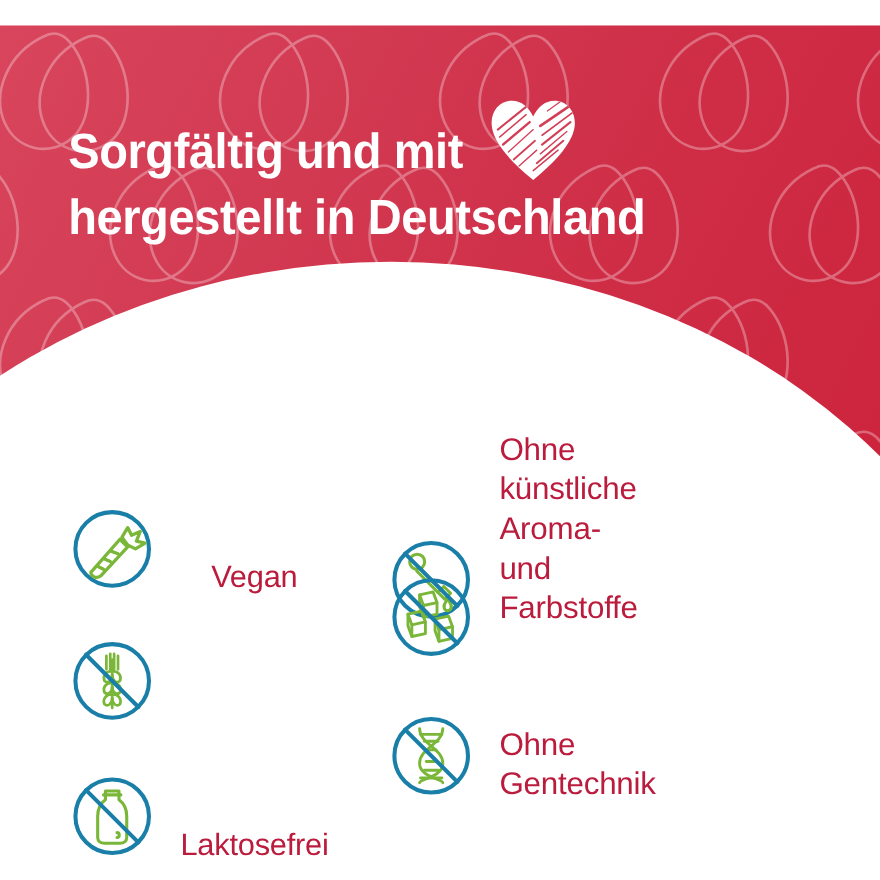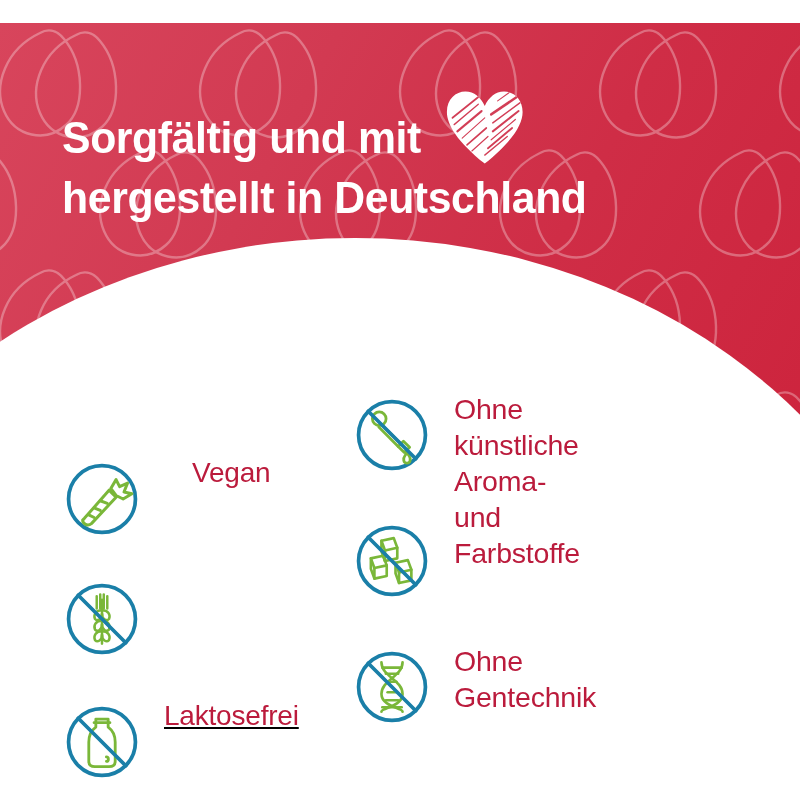--- a/index.html
+++ b/index.html
@@ -74,21 +74,21 @@
 
   
   .col {
     position: absolute;
   }
   .col-left  { left: 58px;  top: 432px; }
   .col-right { left: 348px; top: 368px; }
 
   .badge {
     display: flex;
-    align-items: flex-start;
+    align-items: flex-end;
     position: absolute;
   }
   .badge-icon {
     width: 88px;
     height: 88px;
     flex: 0 0 88px;
   }
   .badge-label {
     margin-left: 18px;
     color: #bb1b3c;
@@ -223,21 +223,21 @@
             <path d="M50,52 C 43,52 40,57 42,62 C 45,65 50,62 50,56"></path>
             <path d="M50,52 C 57,52 60,57 58,62 C 55,65 50,62 50,56"></path>
             <path d="M50,64 C 43,64 40,69 42,74 C 45,77 50,74 50,68"></path>
             <path d="M50,64 C 57,64 60,69 58,74 C 55,77 50,74 50,68"></path>
           </g>
           <path d="M23,23 L77,77" stroke="#1a7fa8" stroke-width="4.2"></path>
         </svg>
       </span>
     </div>
 
-    <div class="badge" style="top:243px; left:0px;text-decoration:underline;">
+    <div class="badge" style="top:243px; left:0px;">
       <span class="badge-icon">
         <svg viewBox="0 0 100 100" width="88" height="88" fill="none" stroke-linecap="round" stroke-linejoin="round">
           <circle cx="50" cy="50" r="38" stroke="#1a7fa8" stroke-width="4.2"></circle>
           <g stroke="#7ab739" stroke-width="3.2">
             <path d="M43,24 L57,24 L57,33 C 64,38 65,44 65,50 L65,72 C 65,76 62,78 58,78 L42,78 C 38,78 35,76 35,72 L35,50 C 35,44 36,38 43,33 Z"></path>
             <path d="M41,28 L59,28"></path>
             <path d="M55,67 C 58,67 58,72 55,72"></path>
           </g>
           <path d="M23,23 L77,77" stroke="#1a7fa8" stroke-width="4.2"></path>
         </svg>

